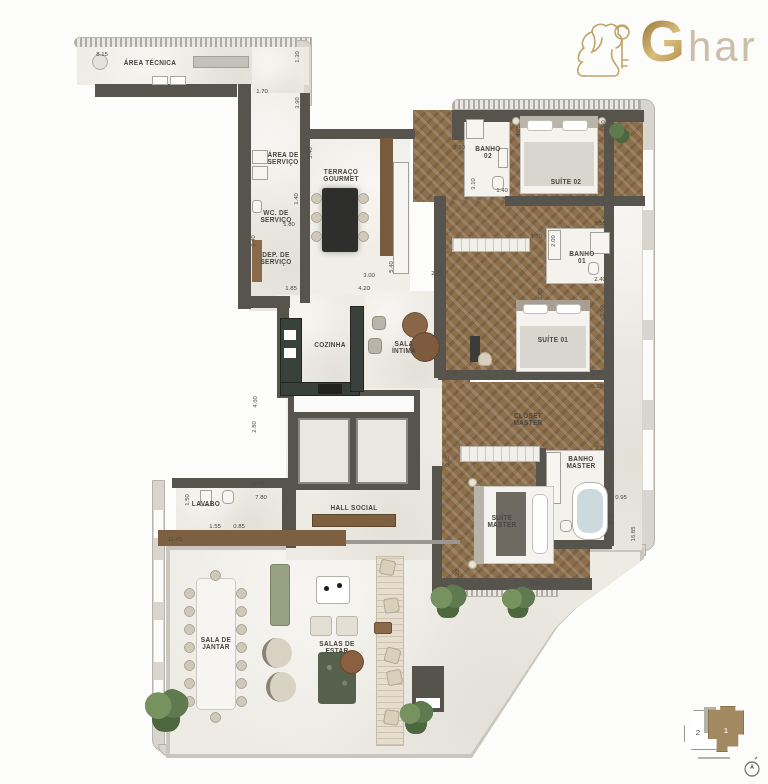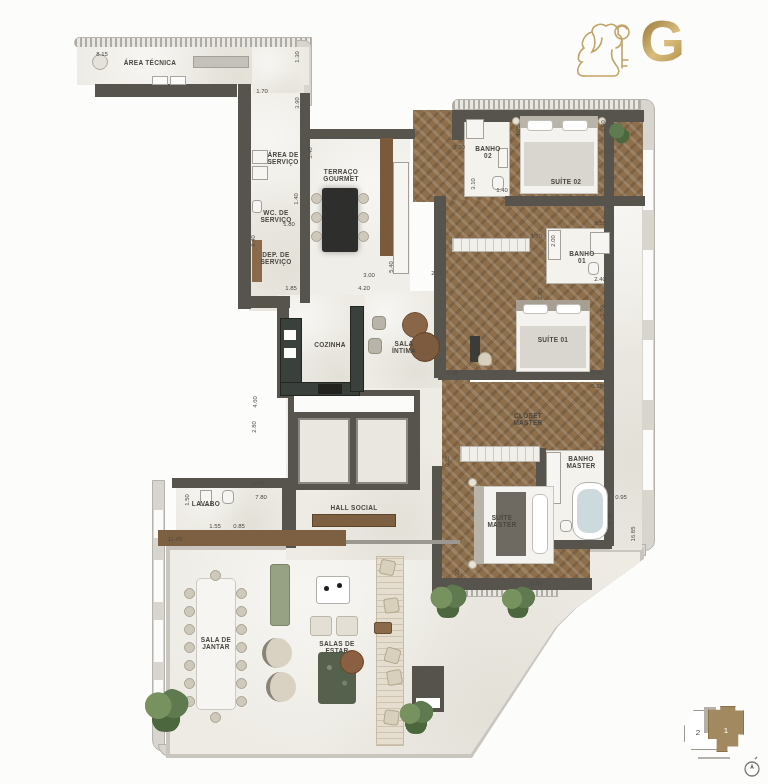--- a/index.html
+++ b/index.html
@@ -44,20 +44,21 @@
       <g fill="none" stroke="#c2a368" stroke-width="1.6" stroke-linecap="round">
         <path d="M14 58 C6 58 6 50 12 44 C6 44 8 34 14 30 C10 26 14 16 22 14 C22 8 30 4 36 8 C42 4 50 8 48 16 C54 20 52 28 46 30"></path>
         <path d="M22 14 C26 20 26 28 22 34 C28 32 32 26 32 20"></path>
         <path d="M14 58 L44 58 C48 58 50 54 48 50 C44 44 40 40 42 32"></path>
         <circle cx="52" cy="14" r="7"></circle>
         <path d="M52 21 L52 50 M52 42 L58 42 M52 48 L57 48"></path>
         <path d="M47 11 C49 7 55 7 57 11"></path>
       </g>
     </svg>
     <span id="logo-g" style="left:70px;top:0;">G</span>
+    <span id="logo-rest" style="left:118px;top:14px;">har</span>
   </div>
 
   <div class="hatch" style="left:74px;top:37px;width:238px;height:11px;border-radius:6px 0 0 6px;"></div>
   <div class="band" style="left:296px;top:40px;width:16px;height:66px;border-radius:0 8px 0 0;"></div>
   <div class="hatch" style="left:452px;top:99px;width:196px;height:11px;border-radius:6px 8px 0 0;"></div>
   <div class="band" style="left:640px;top:99px;width:15px;height:452px;border-radius:0 10px 10px 0;"></div>
   <div class="band" style="left:556px;top:544px;width:90px;height:12px;"></div>
   <div class="band" style="left:152px;top:480px;width:13px;height:272px;border-radius:0 0 0 12px;"></div>
   <div class="band" style="left:158px;top:744px;width:315px;height:13px;border-radius:0 0 0 14px;"></div>
 

